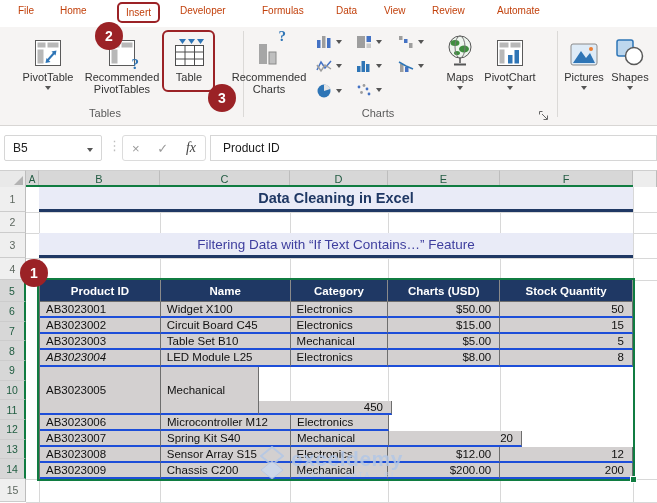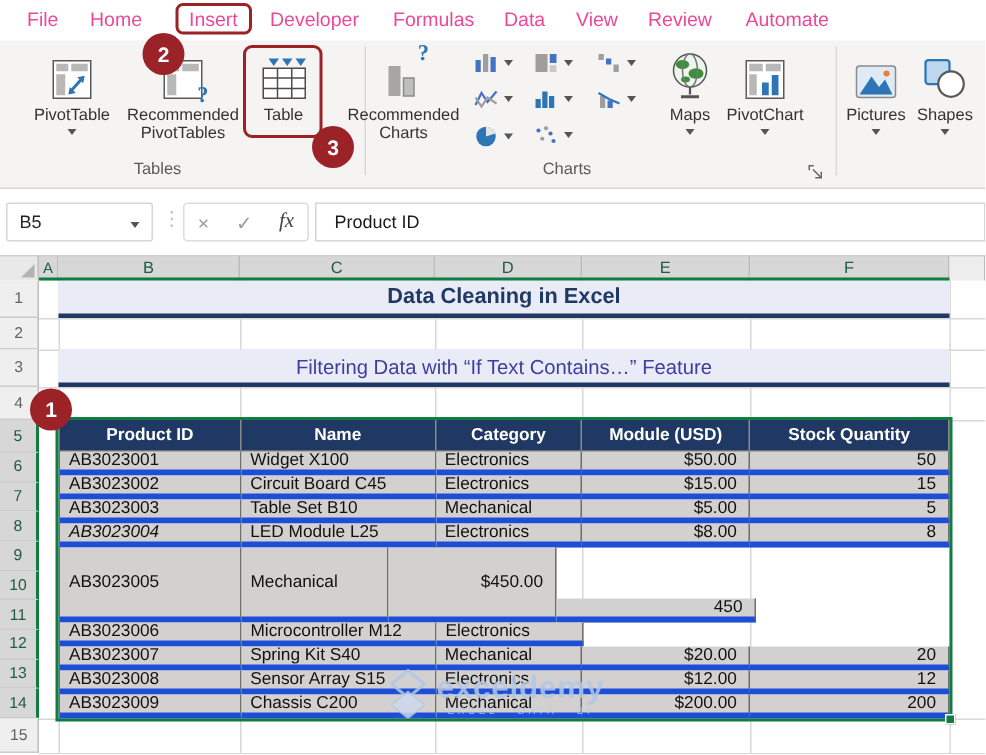--- a/index.html
+++ b/index.html
@@ -2,21 +2,21 @@
 <html><head>
 <meta charset="utf-8">
 <style>
   html,body{margin:0;padding:0;background:#fff;}
   *{box-sizing:border-box;}
   #screen{position:relative;width:657px;height:503px;background:#fff;overflow:hidden;
           font-family:"Liberation Sans",sans-serif;color:#333;}
 
   
   #menubar{position:absolute;left:0;top:0;width:657px;height:27px;background:#fff;}
-  .menu-item{position:absolute;top:5px;font-size:13px;color:#ec4899;white-space:nowrap;cursor:default;}
+  .menu-item{position:absolute;top:5px;font-size:10px;color:#c2410c;white-space:nowrap;cursor:default;}
   .menu-item.active{border:2px solid #9b2226;border-radius:5px;padding:0 7px;top:2px;line-height:17px;}
 
   
   #ribbon{position:absolute;left:0;top:27px;width:657px;height:99px;background:#f6f4f3;
           border-bottom:1px solid #d8d6d4;}
   .rbtn{position:absolute;top:5px;display:flex;flex-direction:column;align-items:center;
         font-size:11px;color:#333;line-height:12px;text-align:center;cursor:default;}
   .rbtn .ric{height:36px;display:flex;align-items:flex-end;justify-content:center;margin-bottom:3px;}
   .chev{width:0;height:0;border-left:3.5px solid transparent;border-right:3.5px solid transparent;
         border-top:4px solid #555;display:inline-block;margin-top:3px;}
@@ -65,21 +65,21 @@
   #title-cell{top:17px;font-size:14.5px;font-weight:bold;color:#1F3864;}
   #subtitle-cell{top:63px;font-size:13.5px;color:#3e3e9e;}
 
   #data-table{position:absolute;left:39px;top:110px;width:594px;height:199px;z-index:2;
               display:flex;flex-direction:column;border-left:1px solid #6e6e6e;}
   #thead-row{display:flex;height:22px;background:#1F3864;}
   .th{color:#fff;font-weight:bold;font-size:11.5px;display:flex;align-items:center;
       justify-content:center;border-right:1px solid #8a8a8a;border-bottom:1px solid #6e6e6e;}
   .trow{display:flex;flex:1;}
   .td{background:#d3d0d0;font-size:11.5px;color:#111;display:flex;align-items:center;
-      border-right:1px solid #6e6e6e;border-bottom:4px solid #1d4ed8;padding:0 6px;}
+      border-right:1px solid #6e6e6e;border-bottom:2px solid #1d4ed8;padding:0 6px;}
   .td.right{justify-content:flex-end;padding-right:8px;}
 
   #selection-border{position:absolute;left:37px;top:108px;width:598px;height:203px;
                     border:2px solid #107C41;z-index:5;pointer-events:none;}
   #fill-handle{position:absolute;right:-4px;bottom:-4px;width:7px;height:7px;background:#107C41;
                border:1px solid #fff;}
 
   #watermark{position:absolute;left:260px;top:276px;display:flex;align-items:center;gap:7px;
              z-index:4;opacity:0.85;pointer-events:none;}
   #wm-text{display:flex;flex-direction:column;align-items:center;}
@@ -324,21 +324,21 @@
     </div>
     <div id="subtitle-cell" class="merge-cell">
       <span>Filtering Data with “If Text Contains…” Feature</span>
     </div>
 
     <div id="data-table">
       <div id="thead-row">
           <div class="th" style="width: 121px;">Product ID</div>
           <div class="th" style="width: 130px;">Name</div>
           <div class="th" style="width: 98px;">Category</div>
-          <div class="th" style="width: 112px;">Module (USD)</div>
+          <div class="th" style="width: 112px;">Charts (USD)</div>
           <div class="th" style="width: 133px;">Stock Quantity</div>
         </div>
     <div class="trow">
           <div class="td" style="width: 121px;">AB3023001</div>
           <div class="td" style="width: 130px;">Widget X100</div>
           <div class="td" style="width: 98px;">Electronics</div>
           <div class="td right" style="width: 112px;">$50.00</div>
           <div class="td right" style="width: 133px;">50</div>
         </div>
         <div class="trow">
@@ -358,33 +358,31 @@
         <div class="trow">
           <div class="td" style="width: 121px; font-style: italic;">AB3023004</div>
           <div class="td" style="width: 130px;">LED Module L25</div>
           <div class="td" style="width: 98px;">Electronics</div>
           <div class="td right" style="width: 112px;">$8.00</div>
           <div class="td right" style="width: 133px;">8</div>
         </div>
         <div class="trow">
           <div class="td" style="width: 121px;">AB3023005</div>
           <div class="td" style="width: 98px;">Mechanical</div>
-          <div class="td right" style="width: 112px;">$450.00</div>
           <div class="td right" style="width: 133px; margin-top: 34px;">450</div>
         </div>
         <div class="trow">
           <div class="td" style="width: 121px;">AB3023006</div>
           <div class="td" style="width: 130px;">Microcontroller M12</div>
           <div class="td" style="width: 98px;">Electronics</div>
         </div>
         <div class="trow">
           <div class="td" style="width: 121px;">AB3023007</div>
           <div class="td" style="width: 130px;">Spring Kit S40</div>
           <div class="td" style="width: 98px;">Mechanical</div>
-          <div class="td right" style="width: 112px;">$20.00</div>
           <div class="td right" style="width: 133px;">20</div>
         </div>
         <div class="trow">
           <div class="td" style="width: 121px;">AB3023008</div>
           <div class="td" style="width: 130px;">Sensor Array S15</div>
           <div class="td" style="width: 98px;">Electronics</div>
           <div class="td right" style="width: 112px;">$12.00</div>
           <div class="td right" style="width: 133px;">12</div>
         </div>
         <div class="trow">

